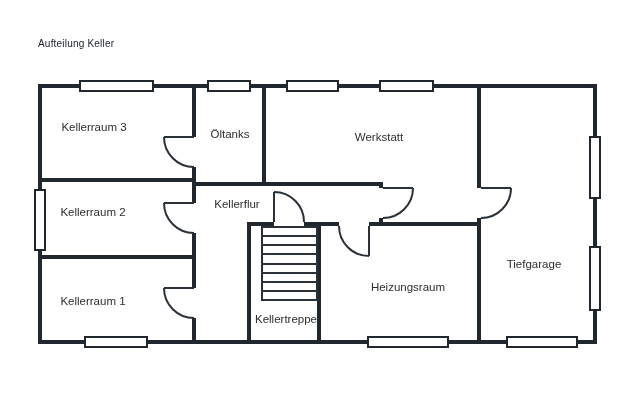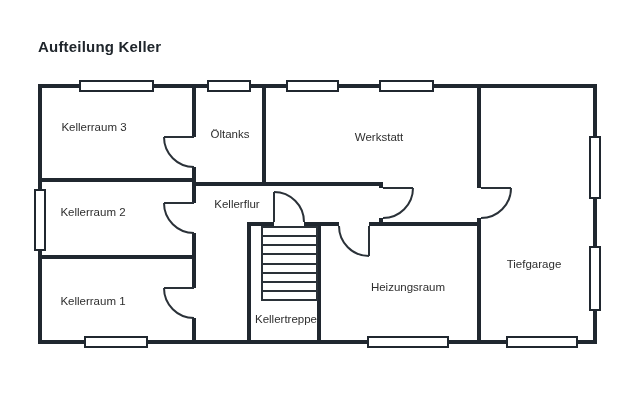--- a/index.html
+++ b/index.html
@@ -6,22 +6,22 @@
   .canvas{
     position:relative;
     width:637px;height:400px;
     background:#ffffff;
     font-family:"Liberation Sans", sans-serif;
     overflow:hidden;
   }
   .plan-title{
     position:absolute;
     left:38px;top:38px;
-    font-size:15px;
-    font-weight:bold;
+    font-size:10px;
+    font-weight:normal;
     letter-spacing:.2px;
     color:#20262c;
     text-align:center;
   }
   svg{position:absolute;left:0;top:0;}
   .wall{fill:#20272f;}
   .window-rect{fill:#ffffff;stroke:#20272f;stroke-width:2;}
   .door-line{stroke:#2a3138;stroke-width:2;fill:none;stroke-linecap:butt;}
   .stair-rect{fill:#ffffff;stroke:#2a3138;stroke-width:2;}
   .stair-line{stroke:#2a3138;stroke-width:2;}

